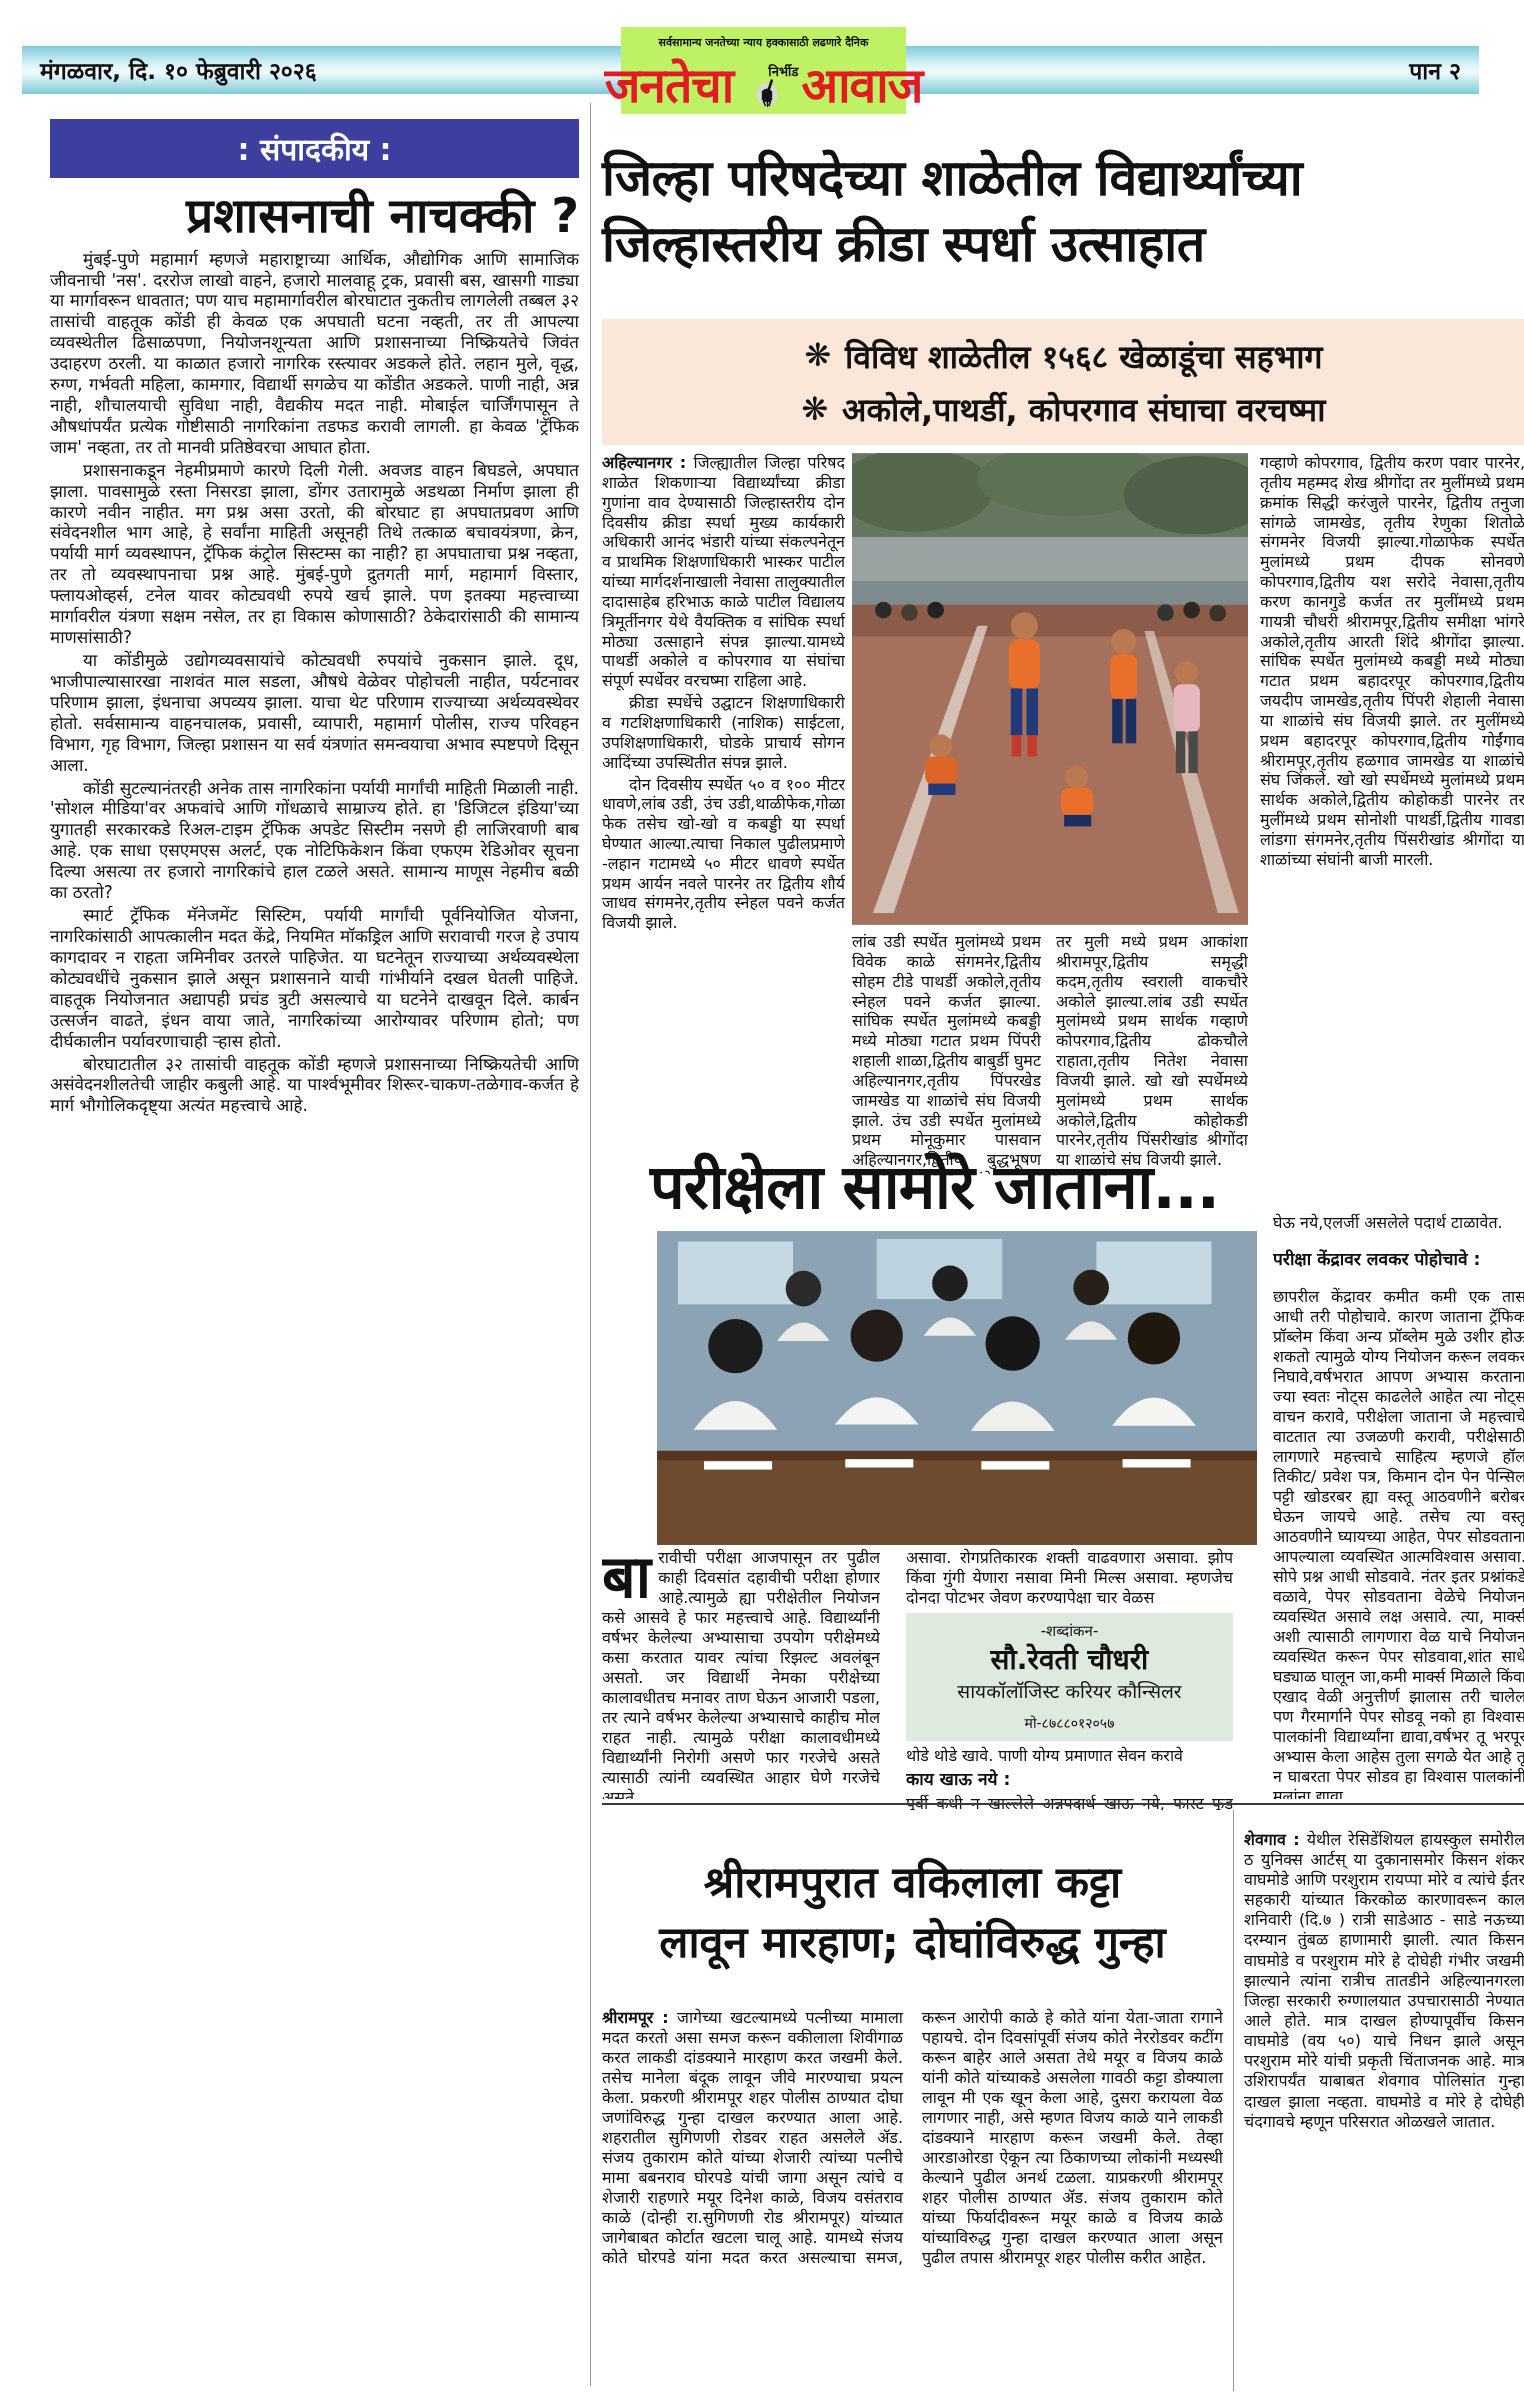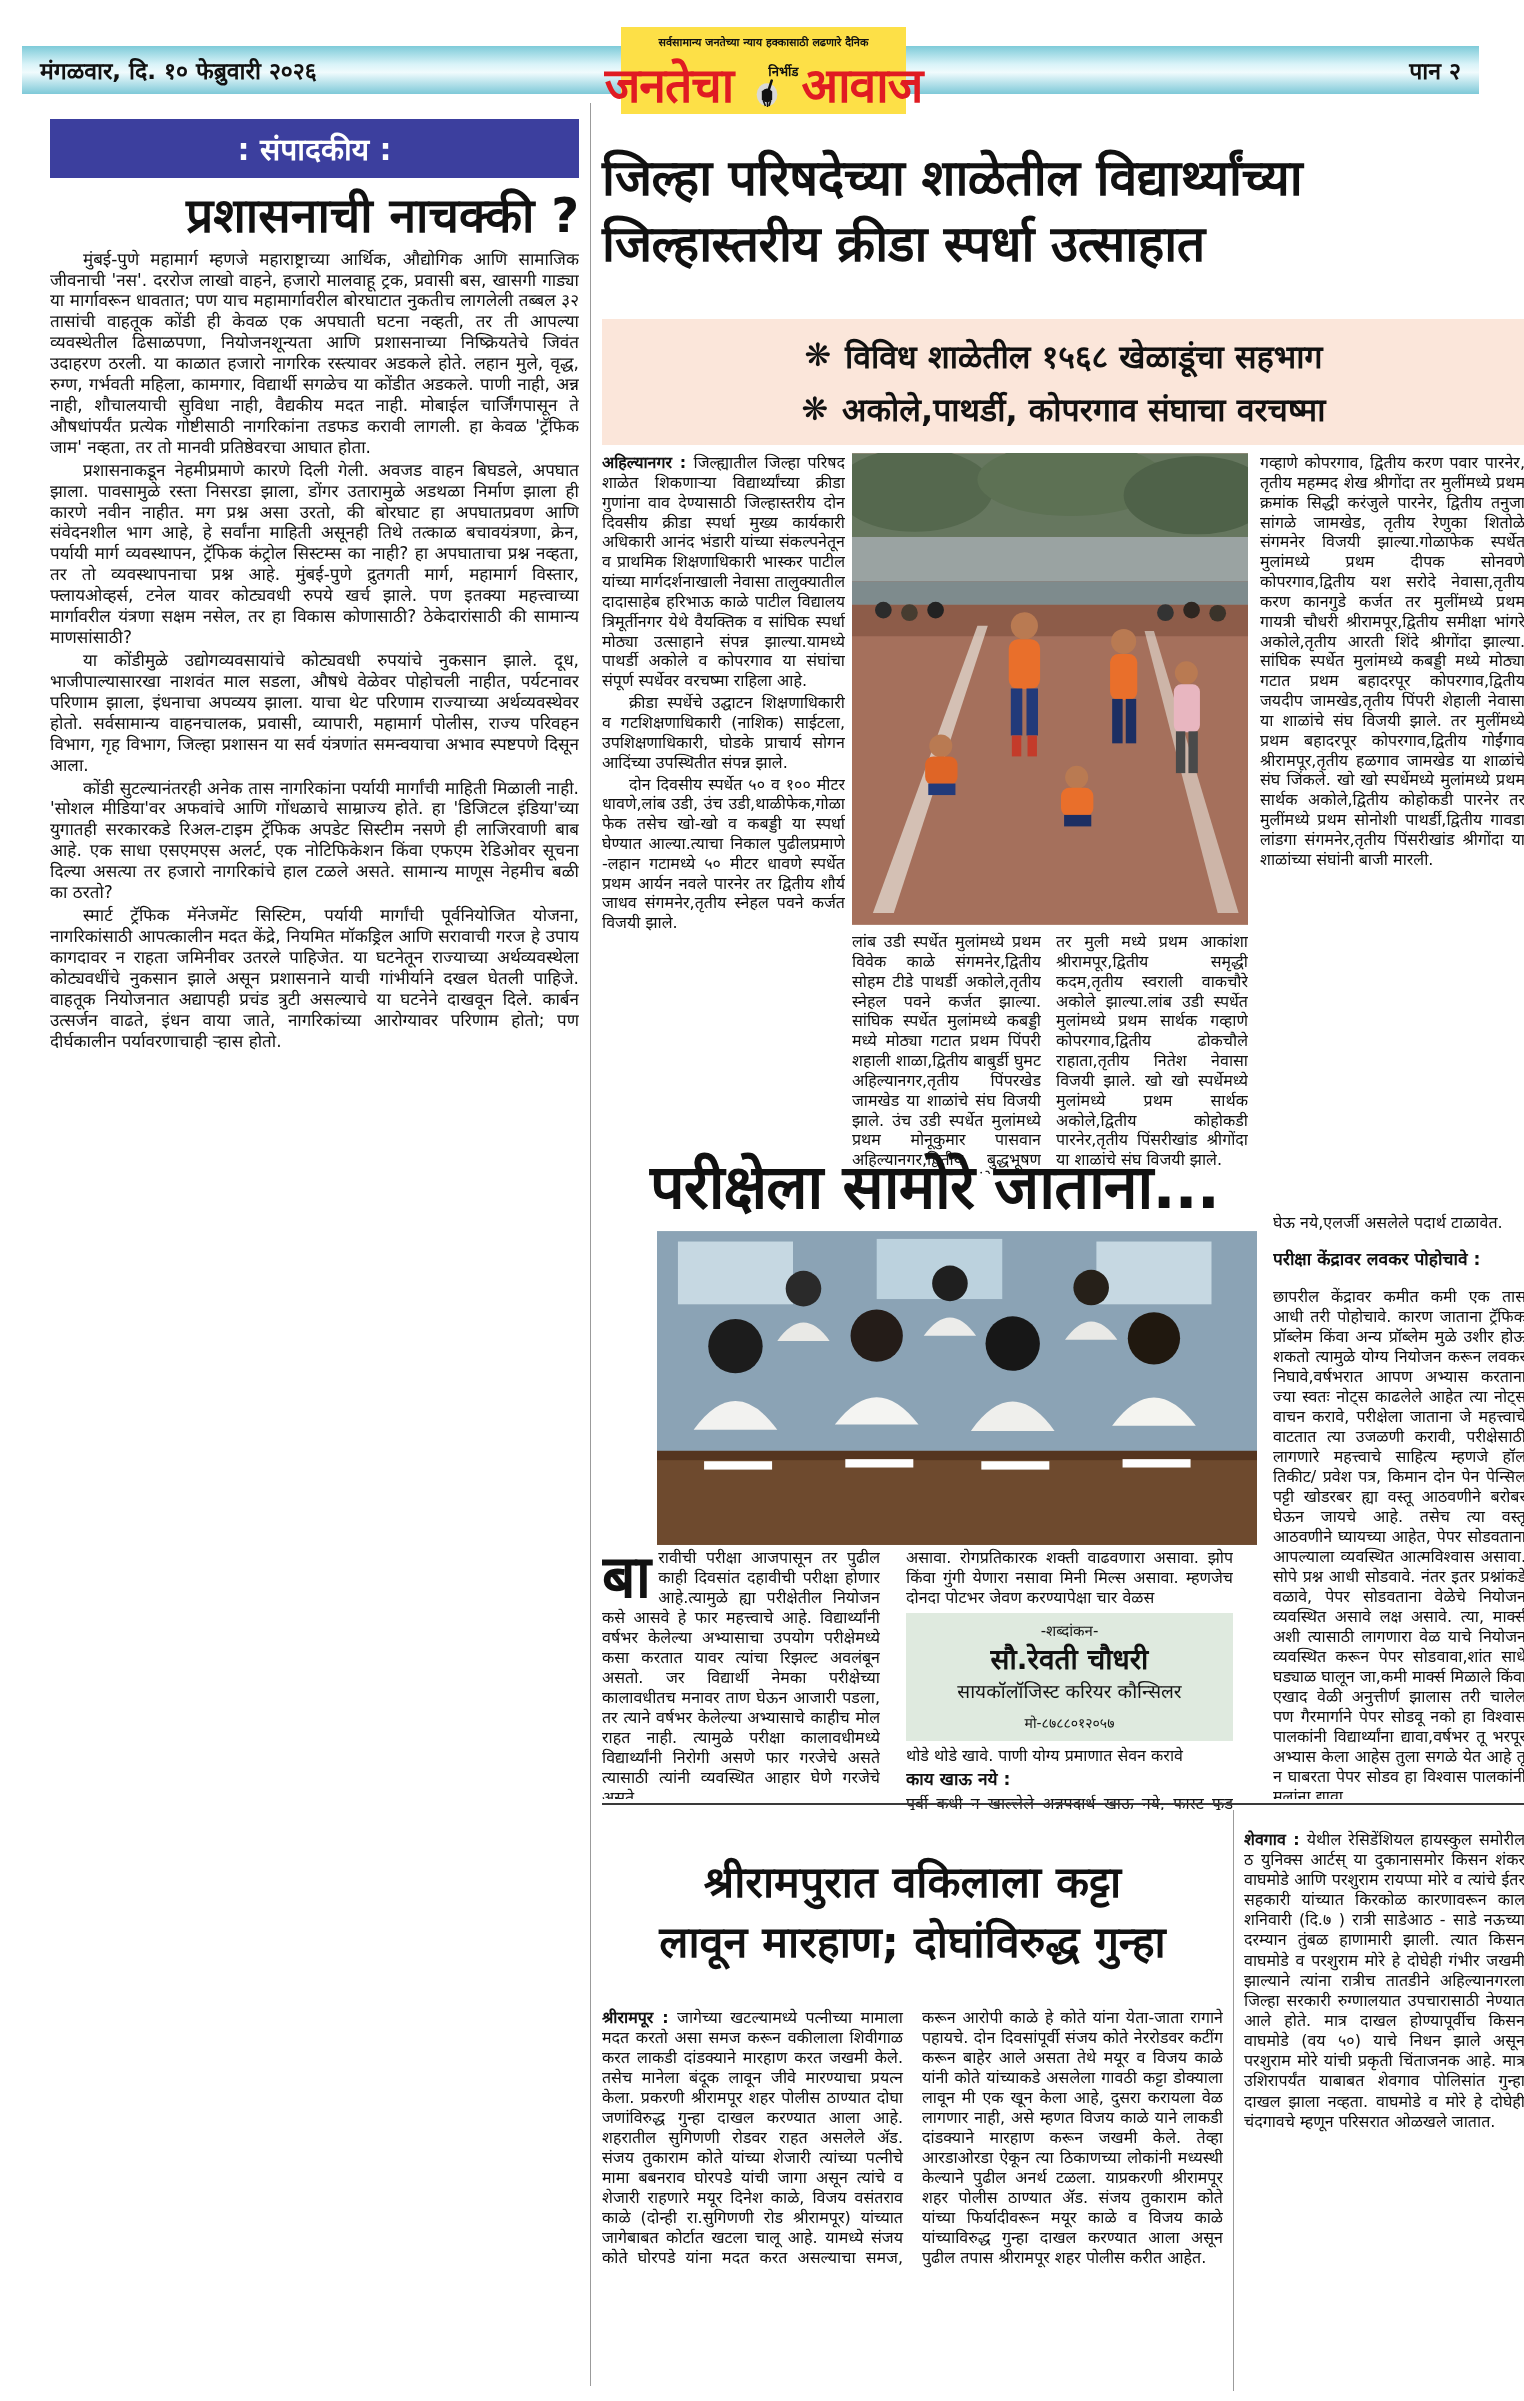--- a/index.html
+++ b/index.html
@@ -4,21 +4,21 @@
 <style>
   html,body{margin:0;padding:0;background:#e8e8e8;}
   .page{position:relative;width:1525px;height:2401px;background:#ffffff;
         font-family:"DejaVu Sans","Liberation Sans",sans-serif;color:#111;overflow:hidden;}
 
   
   .topbar{position:absolute;left:22px;top:46px;width:1457px;height:48px;
           background:linear-gradient(180deg,#7ecbd9 0%,#d9f3f8 38%,#f0fbfd 55%,#7ec9d8 100%);
           display:flex;align-items:center;justify-content:space-between;
           padding:0 18px;box-sizing:border-box;font-weight:bold;font-size:23px;}
-  .masthead{position:absolute;left:621px;top:27px;width:285px;height:87px;background:#fde047;
+  .masthead{position:absolute;left:621px;top:27px;width:285px;height:87px;background:#bef264;
             display:flex;flex-direction:column;align-items:center;justify-content:center;z-index:3;}
   .tagline{font-size:11px;font-weight:bold;white-space:nowrap;}
   .mast-row{display:flex;align-items:flex-end;gap:2.1px;margin-top:14px;}
   .mast-word{color:#e01b22;font-size:48px;font-weight:bold;line-height:0.92;letter-spacing:-1px;}
   .mast-mid{display:flex;flex-direction:column;align-items:center;margin:0 1px;}
   .nirbhid{font-size:13px;font-weight:bold;line-height:1;padding-left:32px;}
 
   
   .vrule{position:absolute;width:1px;background:#9b9b9b;}
   .hrule{position:absolute;height:1.6px;background:#3a3a3a;}
@@ -109,20 +109,21 @@
 
   <aside class="editorial">
     <div class="ed-label">: संपादकीय :</div>
     <h1 class="ed-title">प्रशासनाची नाचक्की ?</h1>
     <div class="ed-body">
       <p>मुंबई-पुणे महामार्ग म्हणजे महाराष्ट्राच्या आर्थिक, औद्योगिक आणि सामाजिक जीवनाची 'नस'. दररोज लाखो वाहने, हजारो मालवाहू ट्रक, प्रवासी बस, खासगी गाड्या या मार्गावरून धावतात; पण याच महामार्गावरील बोरघाटात नुकतीच लागलेली तब्बल ३२ तासांची वाहतूक कोंडी ही केवळ एक अपघाती घटना नव्हती, तर ती आपल्या व्यवस्थेतील ढिसाळपणा, नियोजनशून्यता आणि प्रशासनाच्या निष्क्रियतेचे जिवंत उदाहरण ठरली. या काळात हजारो नागरिक रस्त्यावर अडकले होते. लहान मुले, वृद्ध, रुग्ण, गर्भवती महिला, कामगार, विद्यार्थी सगळेच या कोंडीत अडकले. पाणी नाही, अन्न नाही, शौचालयाची सुविधा नाही, वैद्यकीय मदत नाही. मोबाईल चार्जिंगपासून ते औषधांपर्यंत प्रत्येक गोष्टीसाठी नागरिकांना तडफड करावी लागली. हा केवळ 'ट्रॅफिक जाम' नव्हता, तर तो मानवी प्रतिष्ठेवरचा आघात होता.</p>
       <p>प्रशासनाकडून नेहमीप्रमाणे कारणे दिली गेली. अवजड वाहन बिघडले, अपघात झाला. पावसामुळे रस्ता निसरडा झाला, डोंगर उतारामुळे अडथळा निर्माण झाला ही कारणे नवीन नाहीत. मग प्रश्न असा उरतो, की बोरघाट हा अपघातप्रवण आणि संवेदनशील भाग आहे, हे सर्वांना माहिती असूनही तिथे तत्काळ बचावयंत्रणा, क्रेन, पर्यायी मार्ग व्यवस्थापन, ट्रॅफिक कंट्रोल सिस्टम्स का नाही? हा अपघाताचा प्रश्न नव्हता, तर तो व्यवस्थापनाचा प्रश्न आहे. मुंबई-पुणे द्रुतगती मार्ग, महामार्ग विस्तार, फ्लायओव्हर्स, टनेल यावर कोट्यवधी रुपये खर्च झाले. पण इतक्या महत्त्वाच्या मार्गावरील यंत्रणा सक्षम नसेल, तर हा विकास कोणासाठी? ठेकेदारांसाठी की सामान्य माणसांसाठी?</p>
       <p>या कोंडीमुळे उद्योगव्यवसायांचे कोट्यवधी रुपयांचे नुकसान झाले. दूध, भाजीपाल्यासारखा नाशवंत माल सडला, औषधे वेळेवर पोहोचली नाहीत, पर्यटनावर परिणाम झाला, इंधनाचा अपव्यय झाला. याचा थेट परिणाम राज्याच्या अर्थव्यवस्थेवर होतो. सर्वसामान्य वाहनचालक, प्रवासी, व्यापारी, महामार्ग पोलीस, राज्य परिवहन विभाग, गृह विभाग, जिल्हा प्रशासन या सर्व यंत्रणांत समन्वयाचा अभाव स्पष्टपणे दिसून आला.</p>
       <p>कोंडी सुटल्यानंतरही अनेक तास नागरिकांना पर्यायी मार्गांची माहिती मिळाली नाही. 'सोशल मीडिया'वर अफवांचे आणि गोंधळाचे साम्राज्य होते. हा 'डिजिटल इंडिया'च्या युगातही सरकारकडे रिअल-टाइम ट्रॅफिक अपडेट सिस्टीम नसणे ही लाजिरवाणी बाब आहे. एक साधा एसएमएस अलर्ट, एक नोटिफिकेशन किंवा एफएम रेडिओवर सूचना दिल्या असत्या तर हजारो नागरिकांचे हाल टळले असते. सामान्य माणूस नेहमीच बळी का ठरतो?</p>
       <p>स्मार्ट ट्रॅफिक मॅनेजमेंट सिस्टिम, पर्यायी मार्गांची पूर्वनियोजित योजना, नागरिकांसाठी आपत्कालीन मदत केंद्रे, नियमित मॉकड्रिल आणि सरावाची गरज हे उपाय कागदावर न राहता जमिनीवर उतरले पाहिजेत. या घटनेतून राज्याच्या अर्थव्यवस्थेला कोट्यवधींचे नुकसान झाले असून प्रशासनाने याची गांभीर्याने दखल घेतली पाहिजे. वाहतूक नियोजनात अद्यापही प्रचंड त्रुटी असल्याचे या घटनेने दाखवून दिले. कार्बन उत्सर्जन वाढते, इंधन वाया जाते, नागरिकांच्या आरोग्यावर परिणाम होतो; पण दीर्घकालीन पर्यावरणाचाही ऱ्हास होतो.</p>
+      <p>बोरघाटातील ३२ तासांची वाहतूक कोंडी म्हणजे प्रशासनाच्या निष्क्रियतेची आणि असंवेदनशीलतेची जाहीर कबुली आहे. या पार्श्वभूमीवर शिरूर-चाकण-तळेगाव-कर्जत हे मार्ग भौगोलिकदृष्ट्या अत्यंत महत्त्वाचे आहे.</p>
     </div>
   </aside>
 
   <section class="sports">
     <h2 class="sp-head">
       <div>जिल्हा परिषदेच्या शाळेतील विद्यार्थ्यांच्या</div>
       <div>जिल्हास्तरीय क्रीडा स्पर्धा उत्साहात</div>
     </h2>
     <div class="sp-bullets">
       <div class="sp-bullet">

